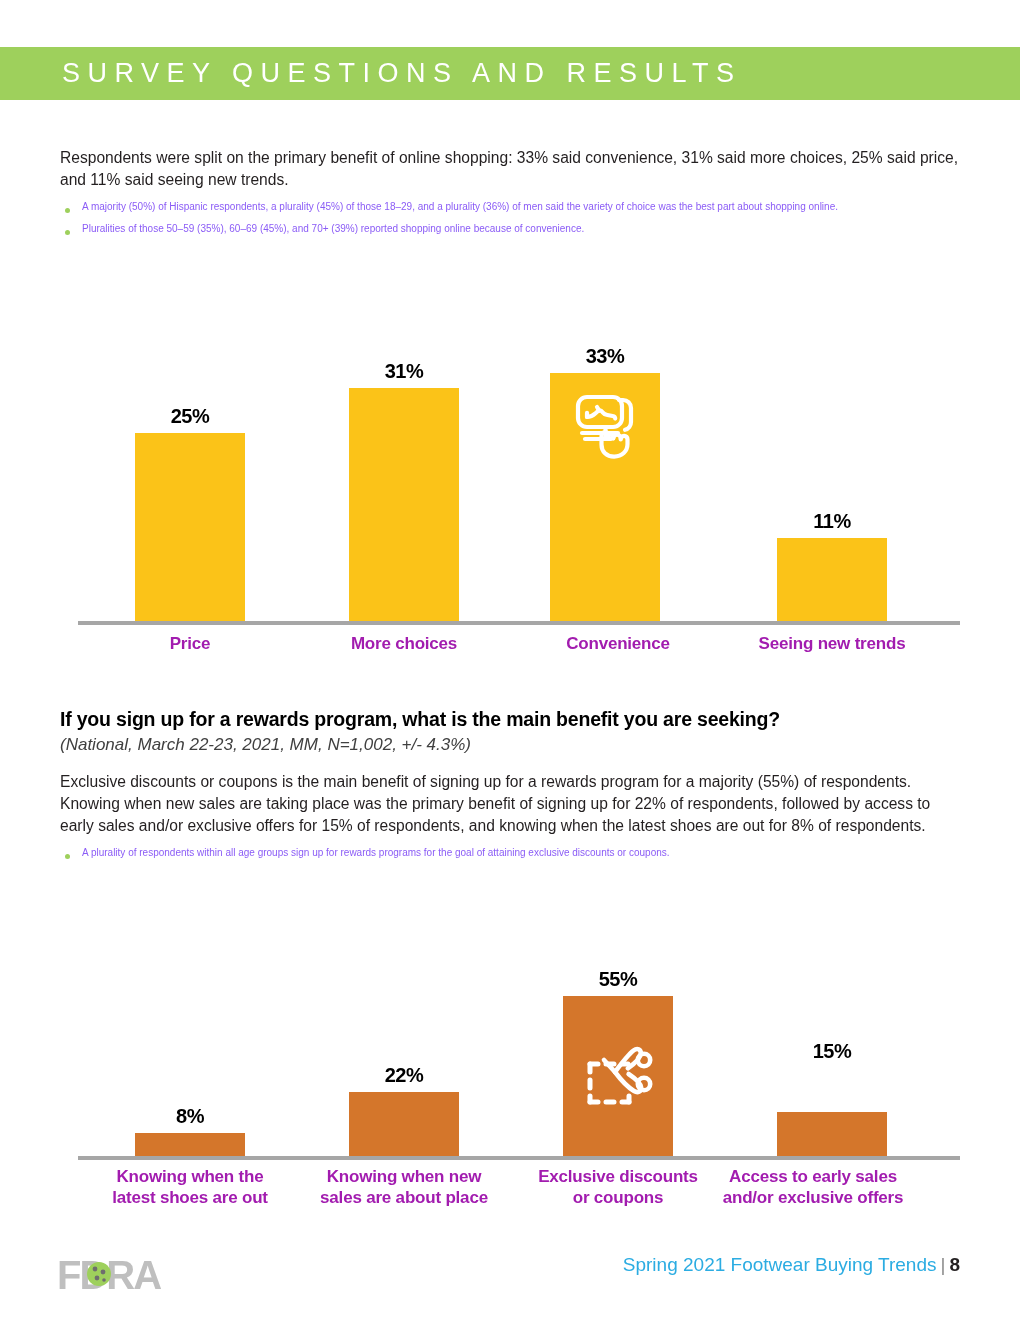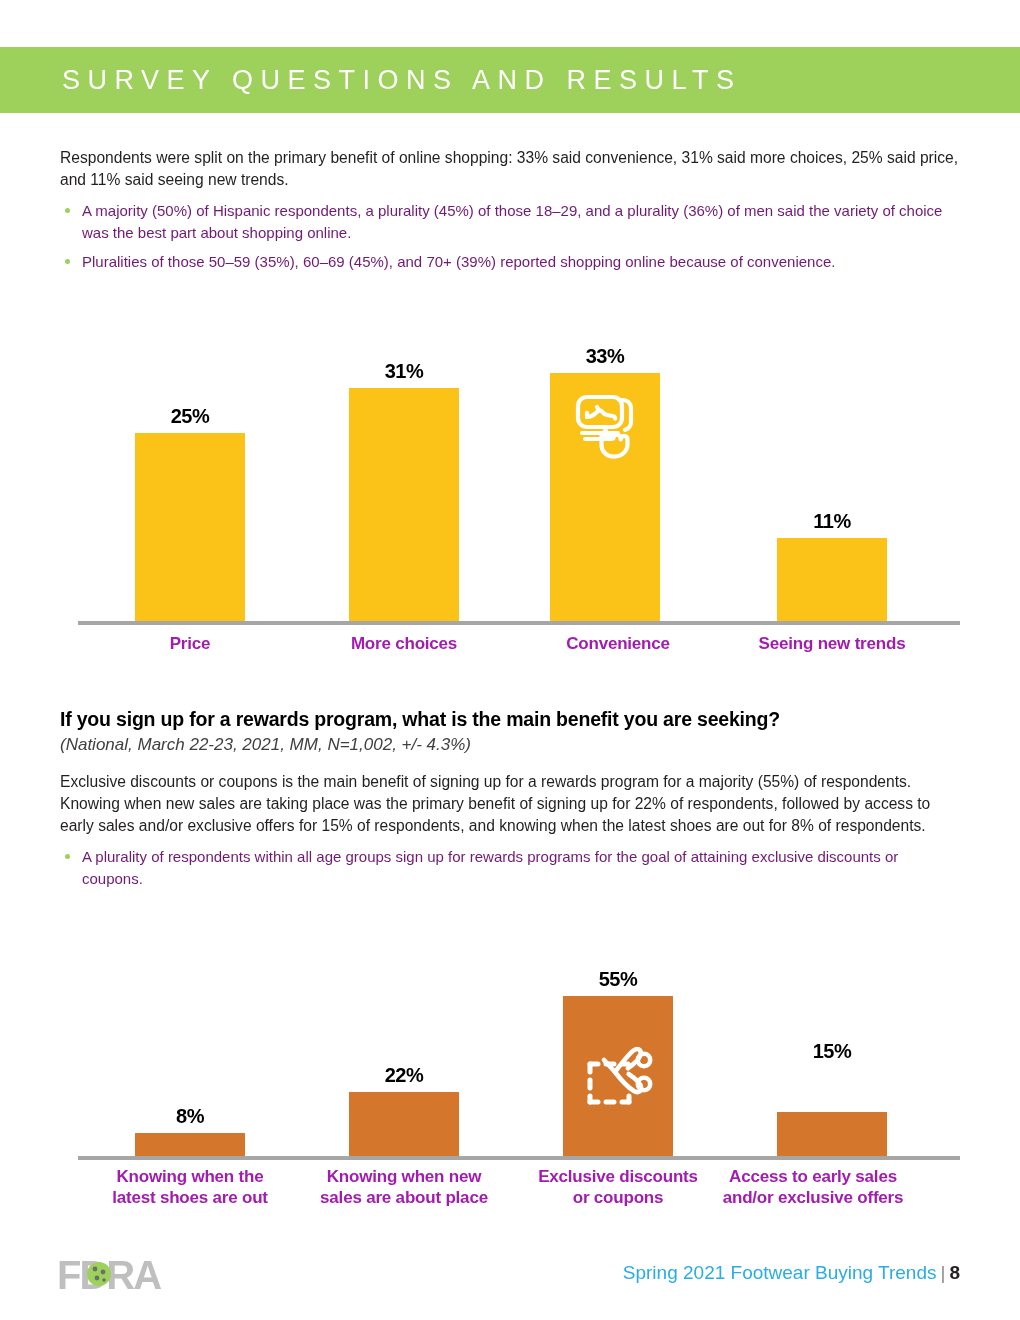--- a/index.html
+++ b/index.html
@@ -15,21 +15,21 @@
     position: relative;
     overflow: hidden;
   }
 
   
   .header-band {
     position: absolute;
     left: 0;
     top: 47px;
     width: 1020px;
-    height: 66px;
+    height: 53px;
     background: #9ED05C;
     display: flex;
     align-items: center;
   }
   .header-title {
     margin-left: 62px;
     color: #ffffff;
     font-size: 27px;
     font-weight: 400;
     letter-spacing: 7.5px;
@@ -77,23 +77,23 @@
   }
 
   .bullets {
     margin: 9px 0 0 0;
     padding: 0;
     list-style: none;
   }
   .bullets li {
     position: relative;
     padding-left: 22px;
-    font-size: 15px;
+    font-size: 10px;
     line-height: 1.42;
-    color: #701a75;
+    color: #8b5cf6;
     margin-bottom: 8px;
   }
   .bullets li:last-child { margin-bottom: 0; }
   .bullets li::before {
     content: "";
     position: absolute;
     left: 5px;
     top: 8px;
     width: 5px;
     height: 5px;
@@ -187,21 +187,21 @@
   .logo {
     position: absolute;
     left: 57px;
     top: 6px;
     width: 140px;
     height: 40px;
   }
   .footer-right {
     position: absolute;
     right: 60px;
-    top: 12px;
+    top: 4px;
     font-size: 19px;
     color: #2BACE2;
     white-space: nowrap;
   }
   .footer-right .sep {
     color: #8a8a8a;
     padding: 0 4px;
   }
   .footer-right .pg {
     color: #231f20;

